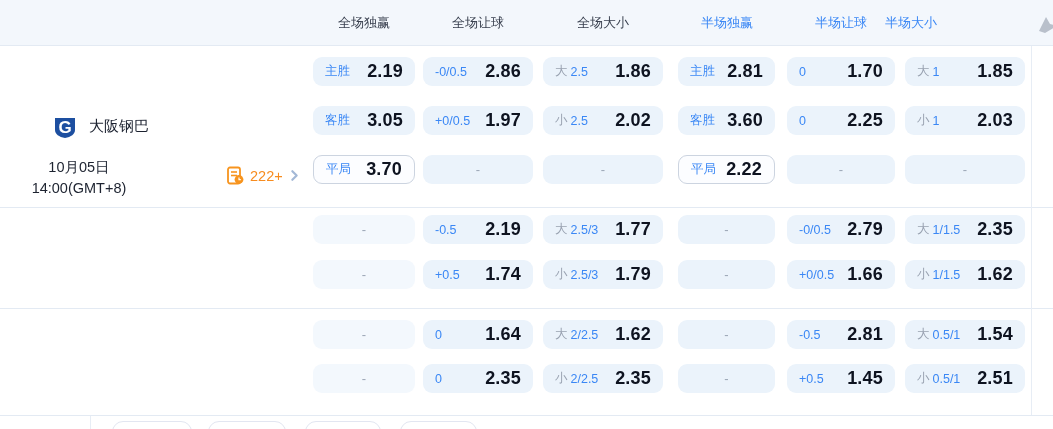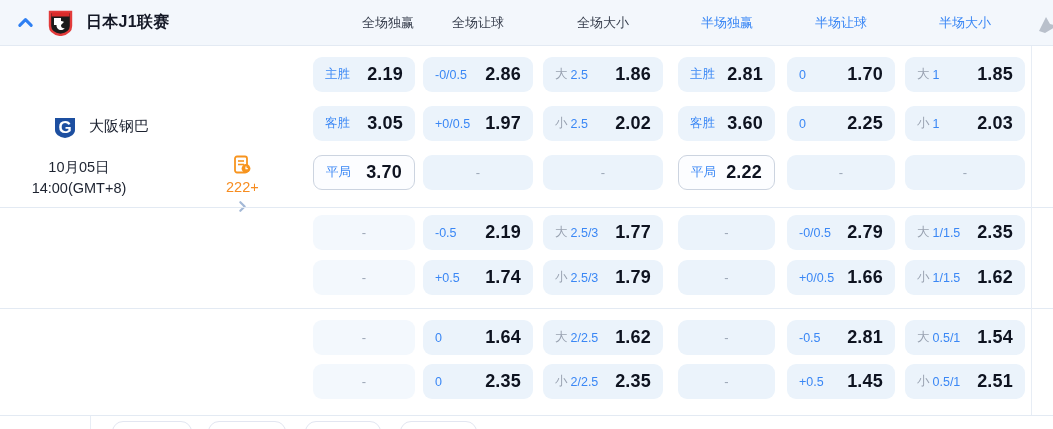--- a/index.html
+++ b/index.html
@@ -13,68 +13,51 @@
   .header-left{position:absolute;left:16px;top:0;height:45px;display:flex;align-items:center;gap:13px;}
   .league-name{font-size:16px;font-weight:700;color:#141826;letter-spacing:.3px;}
   .col-header{position:absolute;top:0;height:45px;display:flex;align-items:center;transform:translateX(-50%);font-size:13px;color:#39404f;}
   .col-header.half{color:#3a87f5;}
   .pin{position:absolute;left:1037px;top:15px;}
   
   .team-row{position:absolute;left:52px;height:41px;display:flex;align-items:center;}
   .team-name{margin-left:11px;font-size:15px;color:#1c2230;}
   .team-name.home{color:#2e7ff2;font-weight:700;}
   .datetime{position:absolute;left:4px;top:157px;width:150px;text-align:center;font-size:14.5px;line-height:21px;color:#1d2330;}
-  .markets{position:absolute;left:226px;top:155px;height:41px;display:flex;align-items:center;gap:5px;cursor:pointer;flex-direction:column;}
+  .markets{position:absolute;left:226px;top:155px;height:41px;display:flex;align-items:center;gap:5px;cursor:pointer;}
   .markets-count{font-size:14.5px;color:#f78c1f;}
   
-  .cell{position:absolute;height:35px;background:#ebf3fb;border-radius:9px;display:flex;align-items:center;
+  .cell{position:absolute;height:29px;background:#ebf3fb;border-radius:9px;display:flex;align-items:center;
         padding:0 12px;box-sizing:border-box;font-size:12.5px;cursor:pointer;}
   .cell .prefix{color:#98a1b0;margin-right:3px;}
   .cell .label{color:#3a87f5;}
   .cell .value{margin-left:auto;color:#0e1320;font-weight:700;font-size:18px;letter-spacing:.2px;}
   .cell.dash{justify-content:center;cursor:default;}
   .cell.dash .ph{color:#9aa5b5;font-size:13px;}
   .cell.dash.faint{background:#f3f8fd;}
   .cell.outlined{background:#fcfdff;border:1px solid #ccd4e0;}
   .divider{position:absolute;left:0;width:1053px;height:1px;background:#e3eaf3;}
   .vborder{position:absolute;left:1031px;top:46px;width:1px;height:369px;background:#e7edf5;}
   
   .pill{position:absolute;top:421px;height:22px;border:1px solid #e2e6f1;border-radius:12px;background:#fff;box-sizing:border-box;}
   .next-vline{position:absolute;left:90px;top:416px;width:1px;height:13px;background:#e7edf5;}
 </style>
 </head>
 <body>
 
 <div class="screen">
 
   <div class="header">
-    <div class="header-left">
-      <span style="display:flex;">
-        <svg width="19" height="19" viewBox="0 0 20 20">
-            <path d="M4 13 L10 7 L16 13" fill="none" stroke="#2e7ff2" stroke-width="3.2" stroke-linecap="round" stroke-linejoin="round"></path>
-          </svg>
-      </span>
-      <span style="display:flex;">
-        <svg width="25" height="27" viewBox="0 0 25 27">
-          <path d="M2 3 h21 v14 c0 5 -5 8 -10.5 9 C7 25 2 22 2 17 Z" fill="#1b1b1b" stroke="#e23b3b" stroke-width="2.4"></path>
-          <rect x="3.5" y="3.5" width="18" height="4" fill="#d92b2b"></rect>
-          <path d="M6 9 h7 v7 h-7 Z" fill="#ffffff"></path>
-          <path d="M13 12 a4.5 4.5 0 1 1 -0.01 0 Z" fill="#ffffff"></path>
-          <path d="M13 16 a3.2 3.2 0 1 0 3.2 -3.2 Z" fill="#1b1b1b"></path>
-        </svg>
-      </span>
-      <span class="league-name">日本J1联赛</span>
-    </div>
     <div id="col-headers">
-        <span class="col-header" style="left: 364px; margin-left: 24px;">全场独赢</span>
+        <span class="col-header" style="left: 364px;">全场独赢</span>
         <span class="col-header" style="left: 478px;">全场让球</span>
         <span class="col-header" style="left: 603px;">全场大小</span>
         <span class="col-header half" style="left: 727px;">半场独赢</span>
         <span class="col-header half" style="left: 841px;">半场让球</span>
-        <span class="col-header half" style="left: 965px;">半场大小</span>
+        <span class="col-header half" style="left: 911px;">半场大小</span>
       </div>
     <span class="pin">
       <svg width="20" height="18" viewBox="0 0 20 18">
           <path d="M2 16 L9 2 L13 9 L20 11 L8 18 Z" fill="#b9c0cb"></path>
         </svg>
     </span>
   </div>
 
 
   <div class="team-row" style="top:106px;">

